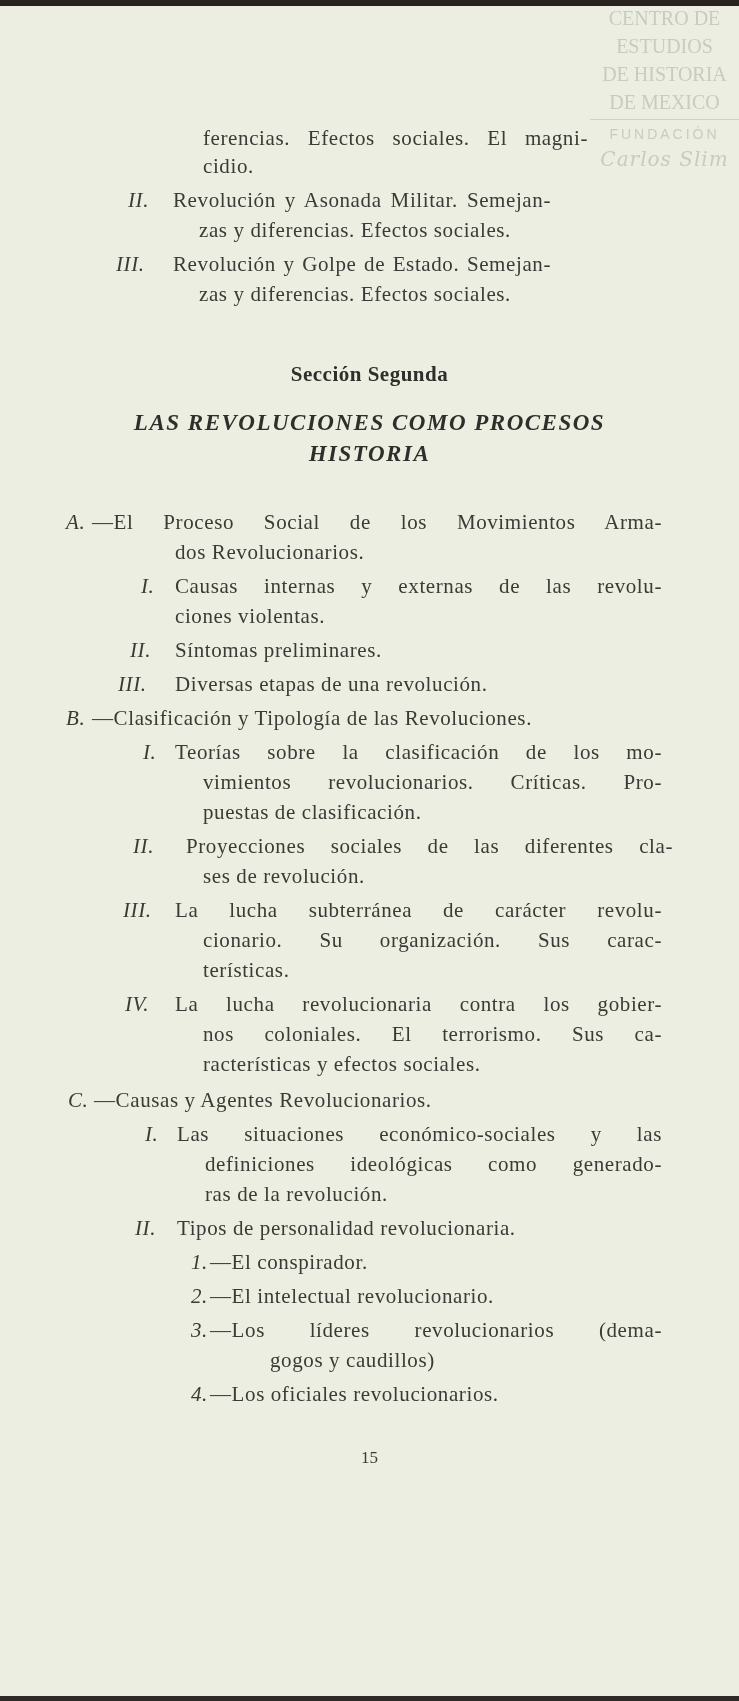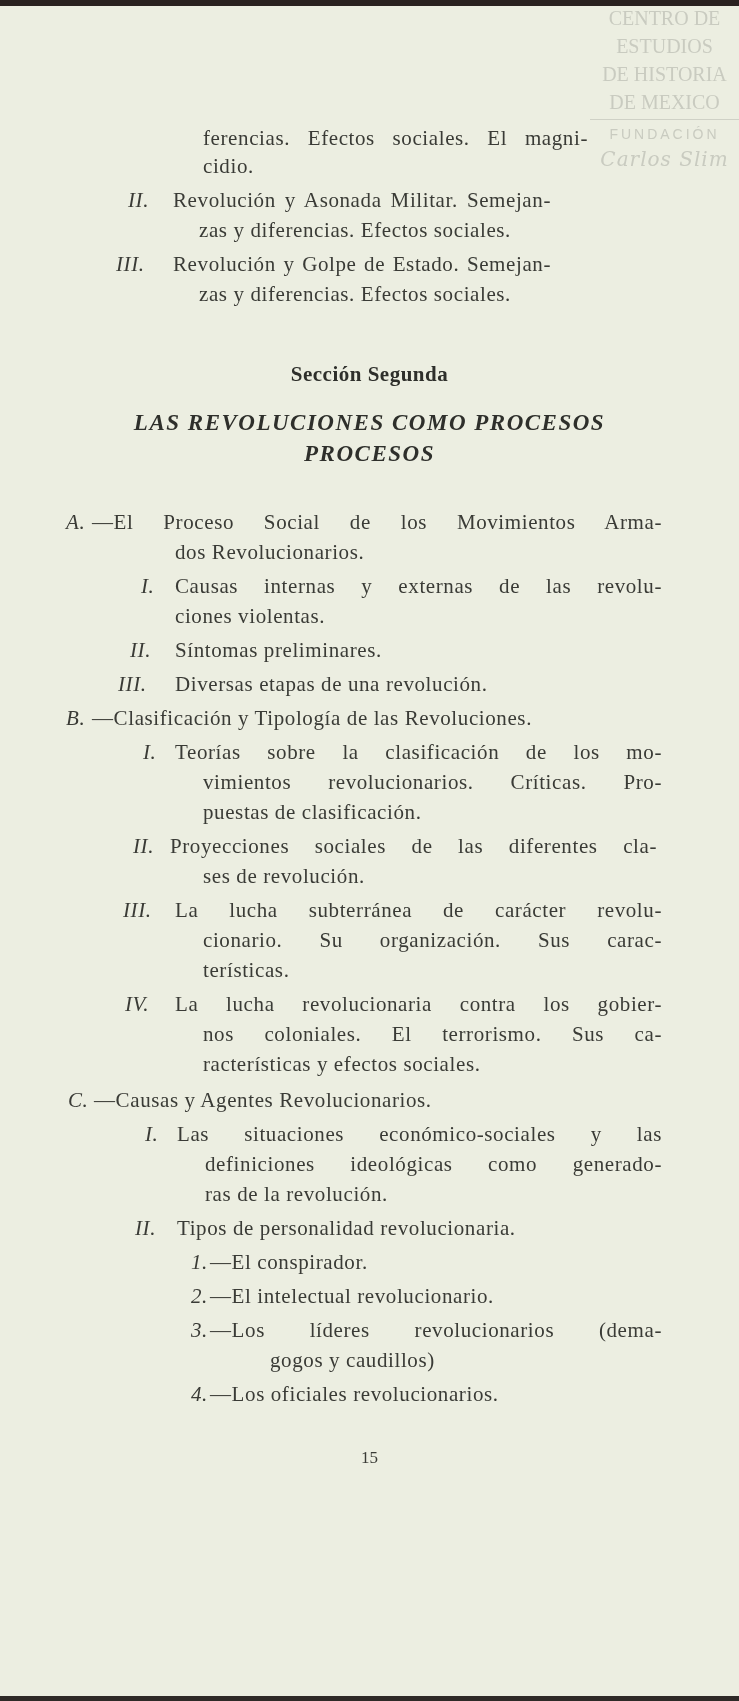--- a/index.html
+++ b/index.html
@@ -60,21 +60,21 @@
 
 <div class="line num" style="left:128px; top:186px;">II.</div>
 <div class="line just" style="left:173px; top:186px; width:378px;">Revolución y Asonada Militar. Semejan-</div>
 <div class="line" style="left:199px; top:216px;">zas y diferencias. Efectos sociales.</div>
 <div class="line num" style="left:116px; top:250px;">III.</div>
 <div class="line just" style="left:173px; top:250px; width:378px;">Revolución y Golpe de Estado. Semejan-</div>
 <div class="line" style="left:199px; top:280px;">zas y diferencias. Efectos sociales.</div>
 
 <div class="sec-title" style="top:362px;">Sección Segunda</div>
 <div class="main-title" style="top:410px;">LAS REVOLUCIONES COMO PROCESOS</div>
-<div class="main-title" style="top:441px;">PROCESOS</div>
+<div class="main-title" style="top:441px;">HISTORIA</div>
 
 <div class="line num" style="left:66px; top:508px;">A.</div>
 <div class="line just" style="left:92px; top:508px; width:570px;">—El Proceso Social de los Movimientos Arma-</div>
 <div class="line" style="left:175px; top:538px;">dos Revolucionarios.</div>
 
 <div class="line num" style="left:141px; top:572px;">I.</div>
 <div class="line just" style="left:175px; top:572px; width:487px;">Causas internas y externas de las revolu-</div>
 <div class="line" style="left:175px; top:602px;">ciones violentas.</div>
 <div class="line num" style="left:130px; top:636px;">II.</div>
 <div class="line" style="left:175px; top:636px;">Síntomas preliminares.</div>
@@ -82,21 +82,21 @@
 <div class="line" style="left:175px; top:670px;">Diversas etapas de una revolución.</div>
 
 <div class="line num" style="left:66px; top:704px;">B.</div>
 <div class="line" style="left:92px; top:704px;">—Clasificación y Tipología de las Revoluciones.</div>
 
 <div class="line num" style="left:143px; top:738px;">I.</div>
 <div class="line just" style="left:175px; top:738px; width:487px;">Teorías sobre la clasificación de los mo-</div>
 <div class="line just" style="left:203px; top:768px; width:459px;">vimientos revolucionarios. Críticas. Pro-</div>
 <div class="line" style="left:203px; top:798px;">puestas de clasificación.</div>
 <div class="line num" style="left:133px; top:832px;">II.</div>
-<div class="line just" style="left:170px; top:832px; width:487px;">Proyecciones sociales de las diferentes cla-</div>
+<div class="line just" style="left:186px; top:832px; width:487px;">Proyecciones sociales de las diferentes cla-</div>
 <div class="line" style="left:203px; top:862px;">ses de revolución.</div>
 <div class="line num" style="left:123px; top:896px;">III.</div>
 <div class="line just" style="left:175px; top:896px; width:487px;">La lucha subterránea de carácter revolu-</div>
 <div class="line just" style="left:203px; top:926px; width:459px;">cionario. Su organización. Sus carac-</div>
 <div class="line" style="left:203px; top:956px;">terísticas.</div>
 <div class="line num" style="left:125px; top:990px;">IV.</div>
 <div class="line just" style="left:175px; top:990px; width:487px;">La lucha revolucionaria contra los gobier-</div>
 <div class="line just" style="left:203px; top:1020px; width:459px;">nos coloniales. El terrorismo. Sus ca-</div>
 <div class="line" style="left:203px; top:1050px;">racterísticas y efectos sociales.</div>
 

